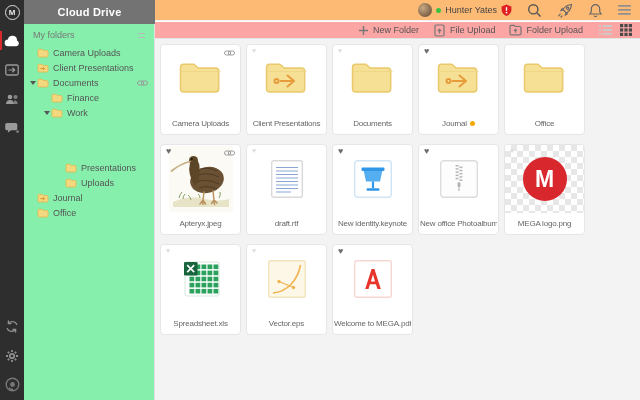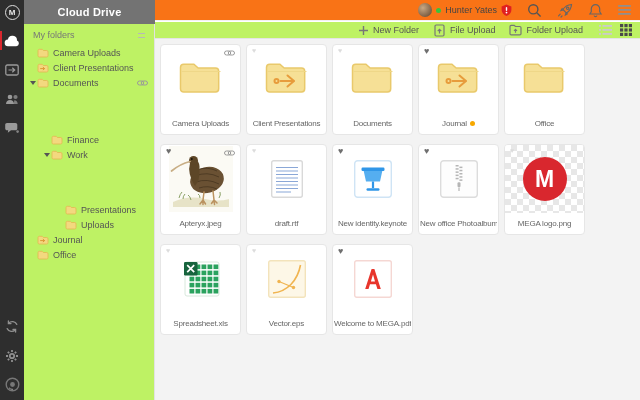--- a/index.html
+++ b/index.html
@@ -18,38 +18,38 @@
   .rail-item.active::before { content:""; position:absolute; left:0; top:3px; bottom:3px; width:2px; background:#d9272e; }
   .rail-spacer { flex:1; }
   .rail-bottom { display:flex; flex-direction:column; align-items:center; padding-bottom:3px; }
 
   
   .red-header { position:absolute; left:24px; top:0; width:131px; height:24px; background:#737373;
                 display:flex; align-items:center; justify-content:center; }
   .red-header span { color:#fff; font-size:11px; font-weight:bold; letter-spacing:.2px; }
 
   
-  .topbar { position:absolute; left:155px; top:0; width:485px; height:21px; background:#f97316;
+  .topbar { position:absolute; left:155px; top:0; width:485px; height:21px; background:#fdba74;
             display:flex; align-items:center; justify-content:flex-end; gap:15px; padding-right:9px;
             border-bottom:1px solid #f1f1f1;text-align:right; }
   .user-chip { display:flex; align-items:center; gap:4px; }
   .avatar { width:14px; height:14px; border-radius:50%;
             background:radial-gradient(circle at 35% 35%, #c9a883, #7c6046 70%, #5c452f); }
   .status-dot { width:5px; height:5px; border-radius:50%; background:#39c23f; }
   .user-name { font-size:9px; color:#444; }
 
   
-  .toolbar { position:absolute; left:155px; top:22px; width:485px; height:17px; background:#bef264;
+  .toolbar { position:absolute; left:155px; top:22px; width:485px; height:17px; background:#fca5a5;
              display:flex; align-items:center; justify-content:flex-end; gap:14px; padding-right:8px;
              border-bottom:1px solid #e4e4e4; }
   .tb-btn { display:flex; align-items:center; gap:4px; font-size:9px; color:#555; cursor:pointer; }
   .view-toggle { display:flex; align-items:center; gap:8px; margin-left:2px; }
 
   
-  .sidebar { position:absolute; left:24px; top:24px; width:131px; height:376px; background:#bef264;
+  .sidebar { position:absolute; left:24px; top:24px; width:131px; height:376px; background:#86efac;
              border-right:1px solid #e2e2e2; }
   .sidebar-header { display:flex; align-items:center; padding:6px 9px 5px 9px; }
   .sidebar-header .hdr-label { font-size:9px; color:#777; }
   .grip { margin-left:auto; width:7px; height:5px; border-top:1.5px solid #b8b8b8; border-bottom:1.5px solid #b8b8b8; }
   .tree-row { display:flex; align-items:center; height:15px; font-size:9px; color:#555; cursor:pointer; padding-right:6px; }
   .caret-slot { width:9px; display:flex; justify-content:center; flex:none; }
   .caret { width:0; height:0; border-left:3.5px solid transparent; border-right:3.5px solid transparent; border-top:4.5px solid #555; }
   .tree-ico { flex:none; margin-right:4px; display:flex; }
   .tree-label { white-space:nowrap; overflow:hidden; }
   .tree-link { margin-left:auto; display:flex; }
@@ -263,21 +263,21 @@
           <span class="tree-label">Documents</span>
           <span class="tree-link">
             <svg width="11" height="8" viewBox="0 0 11 8">
               <g fill="none" stroke="#9a9a9a" stroke-width="1">
                 <rect x="0.5" y="2" width="6.2" height="4" rx="2"></rect>
                 <rect x="4.3" y="2" width="6.2" height="4" rx="2"></rect>
               </g>
             </svg>
           </span>
         </div>
-        <div class="tree-row" style="padding-left: 18px; margin-top: 42px;">
+        <div class="tree-row" style="padding-left: 18px;">
           <span class="caret-slot"></span>
           <span class="tree-ico">
             <svg width="12" height="10" viewBox="0 0 12 10">
               <path d="M1 2.6c0-.8.5-1.3 1.3-1.3h2.9l1.2 1.2h3.3c.8 0 1.3.5 1.3 1.3v3.9c0 .8-.5 1.3-1.3 1.3H2.3C1.5 9 1 8.5 1 7.7z" fill="#f3d87f" stroke="#e2bb54" stroke-width=".9"></path>
             </svg>
           </span>
           <span class="tree-label">Finance</span>
         </div>
         <div class="tree-row" style="padding-left: 18px;">
           <span class="caret-slot">

